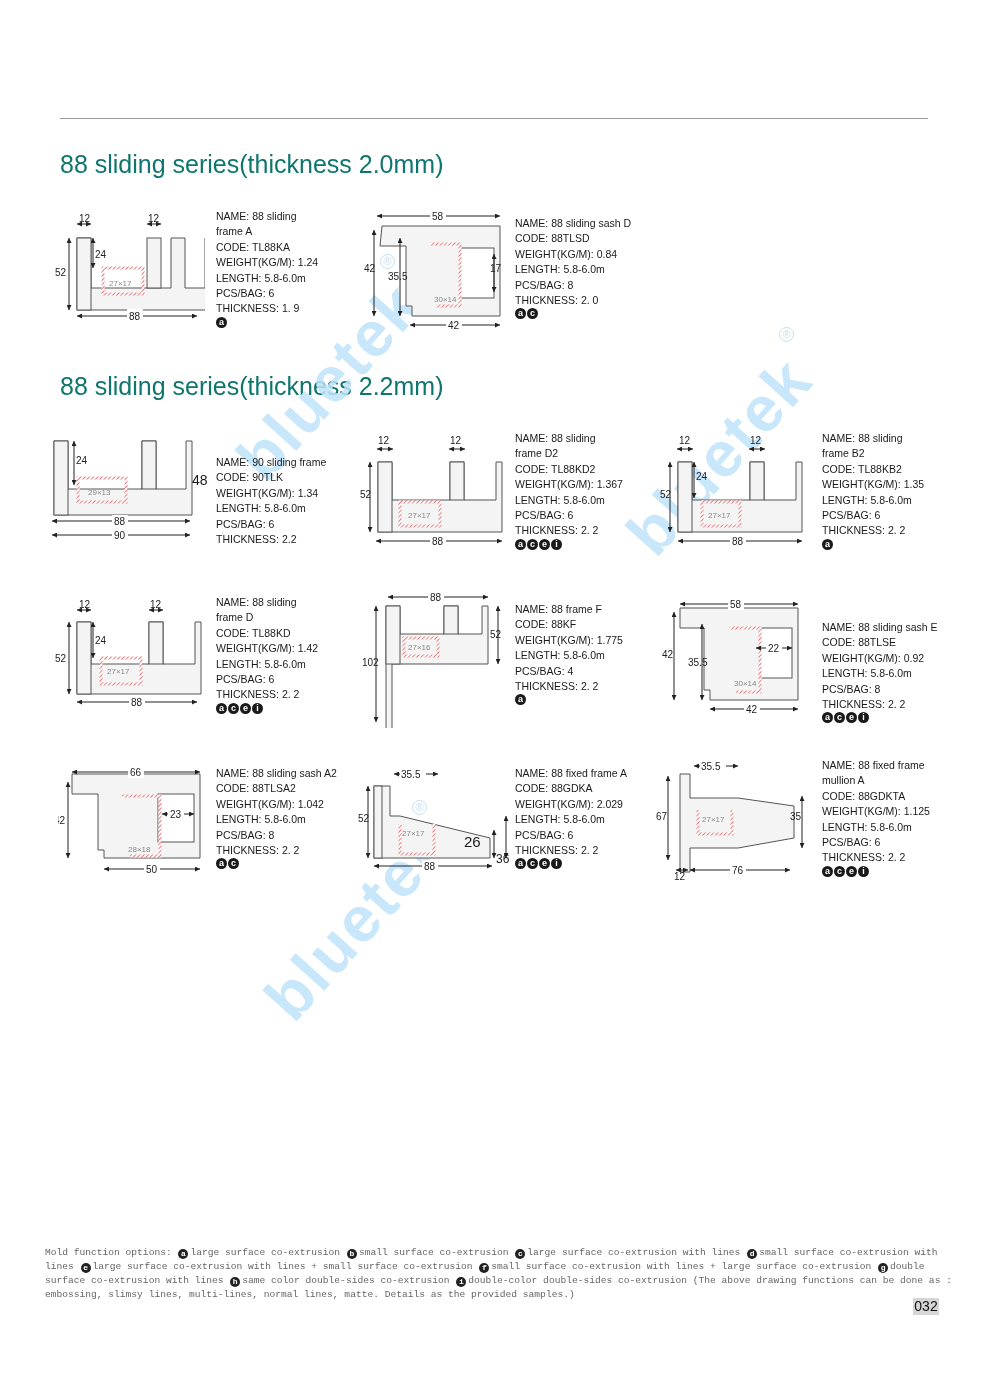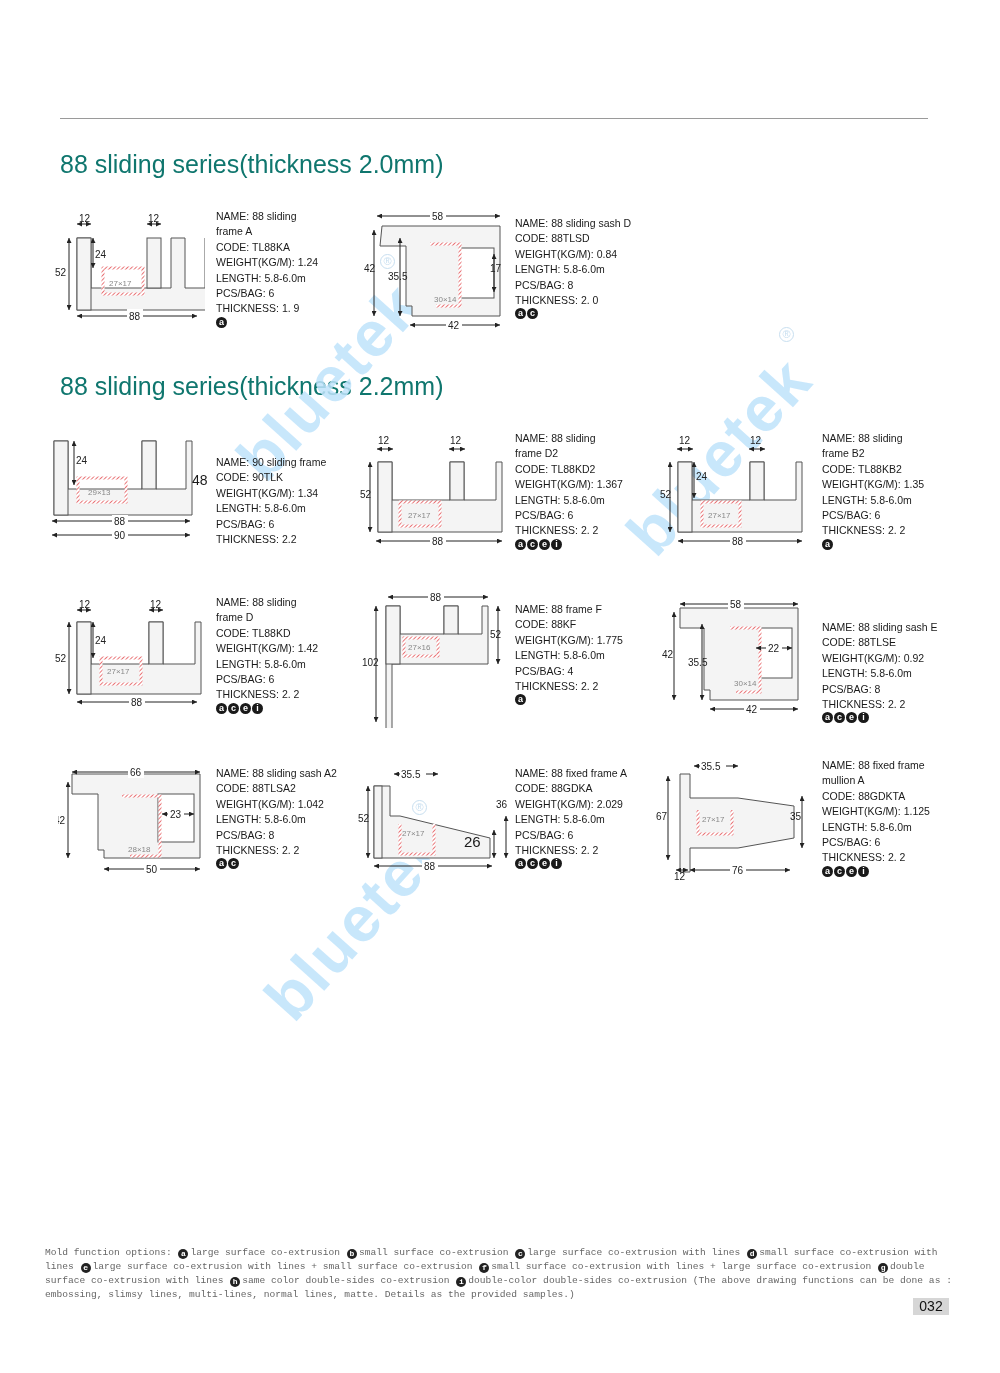--- a/index.html
+++ b/index.html
@@ -16,21 +16,21 @@
            font-size: 9px; line-height: 11px; text-align: center; font-weight: bold; }
   .dim { font-size: 10px; fill: #222; font-family: "Liberation Sans", sans-serif; }
   .cavity { font-size: 8px; fill: #888; font-family: "Liberation Sans", sans-serif; }
   .wm { position: absolute; color: #bfe3fb; font-weight: bold; font-size: 64px; letter-spacing: 2px;
         transform: rotate(-48deg); transform-origin: left top; white-space: nowrap; opacity: 0.85; }
   .wm-r { position: absolute; color: #c8dff0; font-size: 11px; border: 1px solid #c8dff0; border-radius: 50%;
           width: 13px; height: 13px; line-height: 13px; text-align: center; }
   .footer { position: absolute; left: 45px; top: 1246px; width: 910px; font-size: 9.6px; line-height: 14px; color: #666; font-family: Liberation Mono, monospace; }
   .footer .fb { display: inline-block; width: 10px; height: 10px; border-radius: 50%; background: #222; color: #fff;
                 font-size: 8px; line-height: 10px; text-align: center; font-weight: bold; margin: 0 2px 0 1px; vertical-align: -1px; }
-  .pageno { position: absolute; left: 913px; top: 1298px; width: 36px; height: 17px; background: #d6d6d6;
+  .pageno { position: absolute; left: 913px; top: 1298px; width: 26px; height: 17px; background: #d6d6d6;
             font-size: 14px; line-height: 17px; text-align: center; color: #111; }
 </style>
 </head>
 <body>
 
 <div class="rule"></div>
 
 <div class="section-title" style="top:150px">88 sliding series(thickness 2.0mm)</div>
 <div class="section-title" style="top:372px">88 sliding series(thickness 2.2mm)</div>
 
@@ -376,21 +376,21 @@
     <rect x="44" y="4" width="26" height="12" fill="#fff"></rect>
     <text class="dim" x="45" y="14">35.5</text>
     <line x1="12" y1="22" x2="12" y2="94" stroke="#222" marker-start="url(#arr)" marker-end="url(#arr)"></line>
     <text class="dim" x="2" y="58">52</text>
     <line x1="150" y1="52" x2="150" y2="94" stroke="#222" marker-start="url(#arr)" marker-end="url(#arr)"></line>
     <line x1="138" y1="66" x2="138" y2="94" stroke="#222" marker-start="url(#arr)" marker-end="url(#arr)"></line>
     <line x1="18" y1="102" x2="136" y2="102" stroke="#222" marker-start="url(#arr)" marker-end="url(#arr)"></line>
     <rect x="66" y="96" width="16" height="12" fill="#fff"></rect>
     <text class="dim" x="68" y="106">88</text>
   </svg>
-  <div style="position:absolute;left:496px;top:799px;font-size:10px">36</div>
+  <div style="position:absolute;left:496px;top:852px;font-size:12px">36</div>
   <div style="position:absolute;left:464px;top:833px;font-size:15px">26</div>
   <div class="spec" style="left:515px;top:766px">
     <div>NAME: 88 fixed frame A</div>
     <div>CODE: 88GDKA</div>
     <div>WEIGHT(KG/M): 2.029</div>
     <div>LENGTH: 5.8-6.0m</div>
     <div>PCS/BAG: 6</div>
     <div>THICKNESS: 2. 2</div>
     <div class="badges">
       <span class="badge">a</span>

